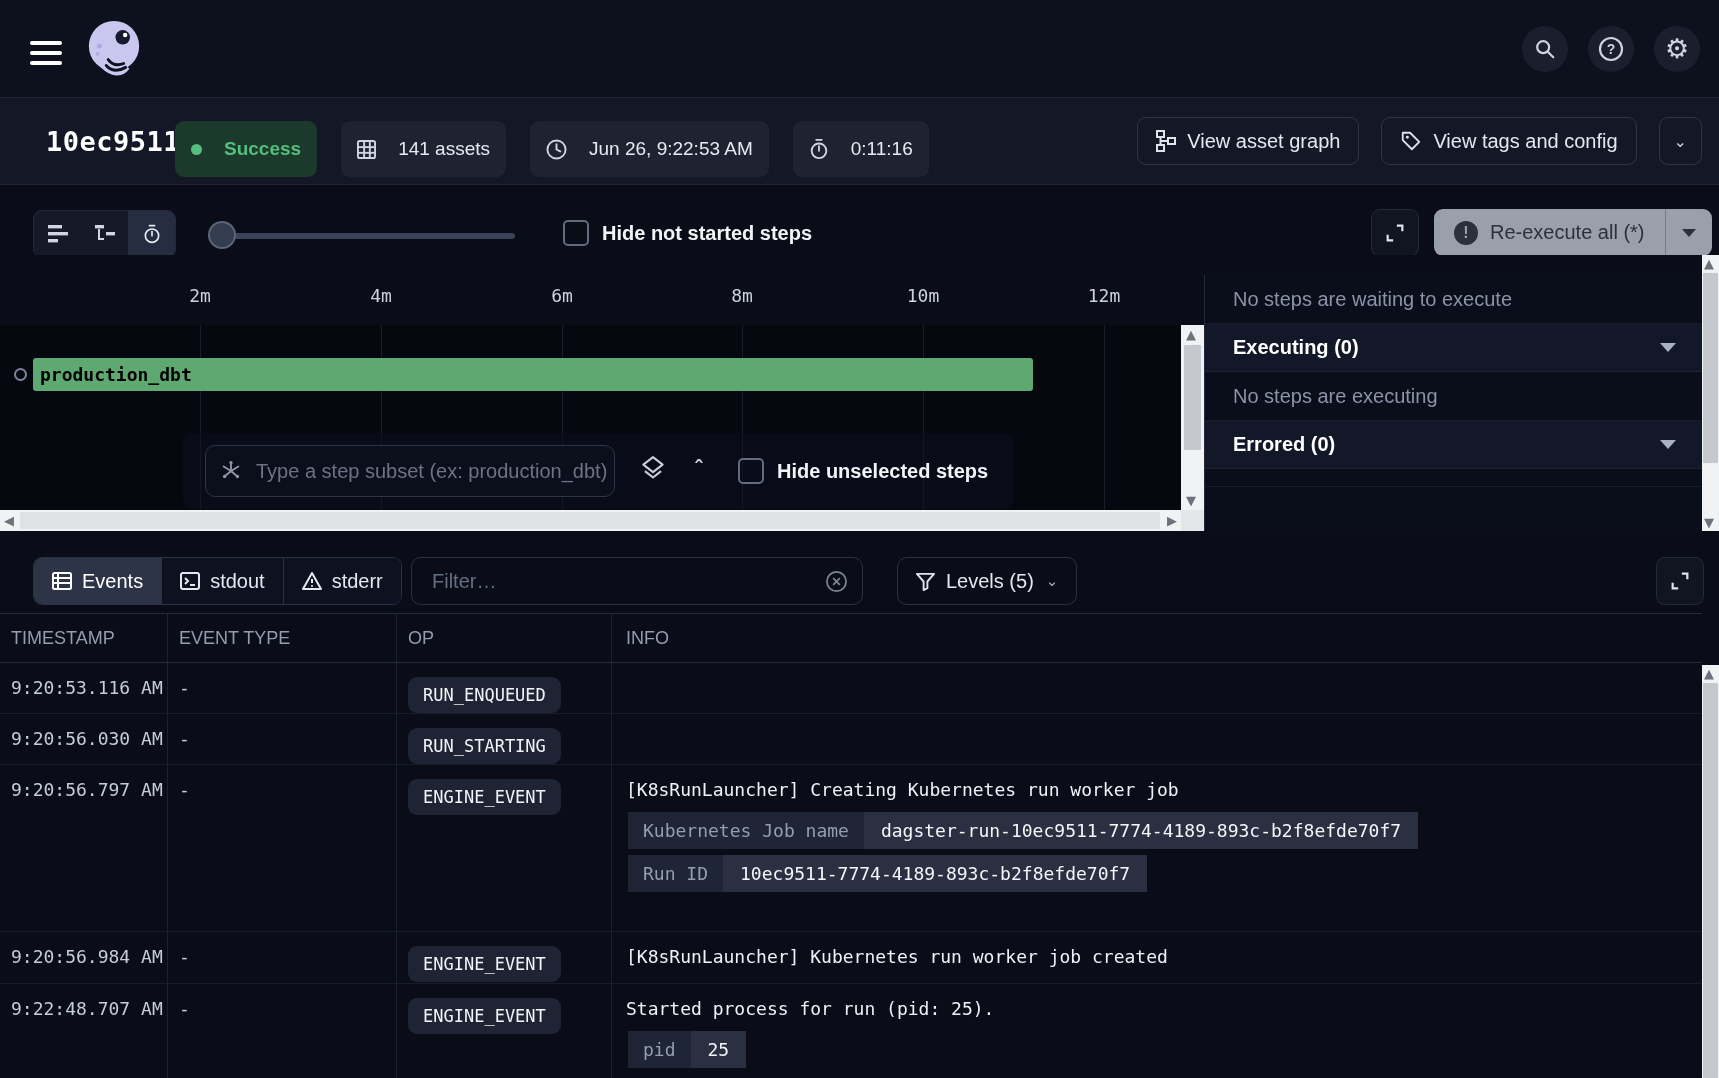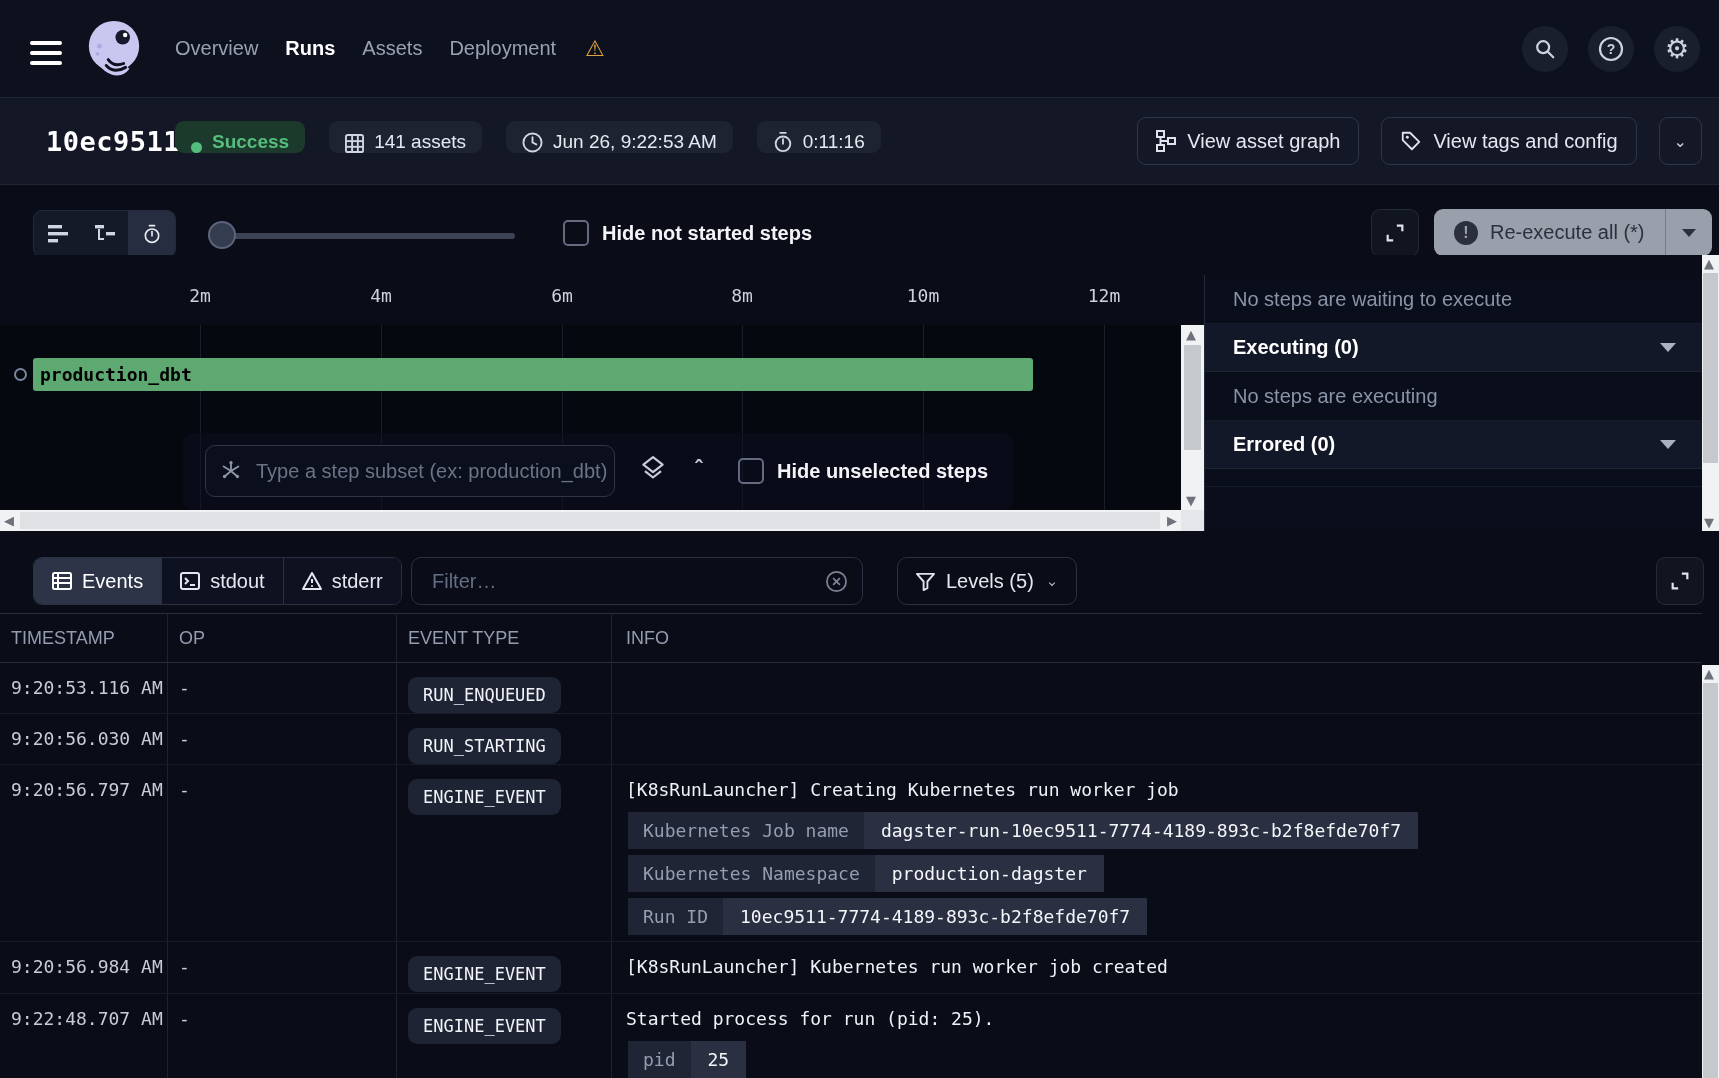--- a/index.html
+++ b/index.html
@@ -14,21 +14,21 @@
   #topnav{left:0;top:0;width:1719px;height:97px;background:#0d101d;}
   .burger span{display:block;width:32px;height:4px;background:#fff;border-radius:2px;margin:6px 0;}
   .navlink{font-size:20px;color:#9aa1b3;margin-right:27px;cursor:pointer;}
   .navlink.active{color:#ffffff;font-weight:700;}
   .warn{color:#e2a43e;font-size:22px;margin-left:2px;}
   .circbtn{width:46px;height:46px;border-radius:50%;background:#1a1f2e;display:flex;align-items:center;justify-content:center;color:#ccd2de;}
 
   
   #runbar{left:0;top:97px;width:1719px;height:88px;background:#141826;border-top:1px solid #1f2534;border-bottom:1px solid #1f2534;box-sizing:border-box;}
   #runtitle{font-size:27px;font-weight:700;color:#fff;letter-spacing:.5px;}
-  .pill{height:32px;border-radius:9px;background:#1e2331;display:inline-flex;align-items:flex-end;padding:0 16px;font-size:19px;color:#e6e9f1;margin-right:24px;}
+  .pill{height:56px;border-radius:9px;background:#1e2331;display:inline-flex;align-items:center;padding:0 16px;font-size:19px;color:#e6e9f1;margin-right:24px;gap:12px;}
   .pill .ic{margin-right:10px;display:inline-flex;}
   .pill.success{background:#1c3a2b;color:#55bd7e;font-weight:600;}
   .dot{width:11px;height:11px;border-radius:50%;background:#55bd7e;margin-right:10px;}
   .obtn{height:48px;border:1px solid #2e3546;border-radius:9px;background:transparent;display:inline-flex;align-items:center;padding:0 18px;font-size:20px;color:#e3e7ef;margin-left:22px;cursor:pointer;}
   .obtn .ic{margin-right:11px;display:inline-flex;}
 
   
   .seg{left:33px;top:210px;height:46px;background:#151a29;border:1px solid #232a3c;border-radius:9px;display:flex;overflow:hidden;}
   .segbtn{width:47px;height:46px;display:flex;align-items:center;justify-content:center;color:#cfd5e1;cursor:pointer;}
   .segbtn.active{background:#262d40;}
@@ -111,27 +111,20 @@
       </div>
     <svg class="abs" style="left:83px;top:17px;" width="62" height="62" viewBox="0 0 64 64">
       <circle cx="32" cy="30" r="26" fill="#c9c7f0"></circle>
       <path d="M20 50 q14 14 26 2 q-6 8 -16 5 q8 1 12 -4" stroke="#c9c7f0" stroke-width="5" fill="none" stroke-linecap="round"></path>
       <path d="M26 44 q6 8 16 4 M24 50 q8 9 20 2" stroke="#0d101d" stroke-width="3" fill="none" stroke-linecap="round"></path>
       <circle cx="41" cy="21" r="7.5" fill="#141a2c"></circle>
         <circle cx="43.5" cy="18.5" r="2.3" fill="#ffffff"></circle>
       <circle cx="17" cy="30" r="2.6" fill="#aeabe2"></circle>
         <circle cx="15" cy="38" r="2" fill="#aeabe2"></circle>
     </svg>
-    <div class="abs row" style="left:175px;top:0;height:97px;">
-        <span class="navlink">Overview</span>
-        <span class="navlink active">Runs</span>
-        <span class="navlink">Assets</span>
-        <span class="navlink">Deployment</span>
-        <span class="warn glyph">⚠</span>
-      </div>
     <div class="abs row" style="right:19px;top:0;height:97px;gap:20px;">
       <div class="circbtn">
         <svg width="22" height="22" viewBox="0 0 24 24">
             <circle cx="10" cy="10" r="6.5" fill="none" stroke="currentColor" stroke-width="2.4"></circle>
             <line x1="15" y1="15" x2="21" y2="21" stroke="currentColor" stroke-width="2.4" stroke-linecap="round"></line>
           </svg>
       </div>
       <div class="circbtn">
         <svg width="26" height="26" viewBox="0 0 26 26">
             <circle cx="13" cy="13" r="11" fill="none" stroke="currentColor" stroke-width="2.2"></circle>
@@ -391,22 +384,22 @@
       <span class="chev">⌄</span>
     </div>
     <div class="abs iconbtn" style="left:1656px;top:26px;">
       <svg width="22" height="22" viewBox="0 0 24 24">
           <path d="M14 4 h6 v6 M10 20 H4 v-6" fill="none" stroke="#dfe3ec" stroke-width="2.4"></path>
         </svg>
     </div>
     <div id="etable">
       <div class="ehead">
           <div>TIMESTAMP</div>
+          <div>EVENT TYPE</div>
           <div>OP</div>
-          <div>EVENT TYPE</div>
           <div>INFO</div>
         </div>
       <div id="erows">
           <div class="erow" style="min-height: 48px;">
             <div class="ecell mono">9:20:53.116 AM</div>
             <div class="ecell mono">-</div>
             <div class="ecell"><span class="etpill mono">RUN_ENQUEUED</span></div>
             <div class="ecell info"></div>
           </div>
           <div class="erow" style="min-height: 49px;">
@@ -417,24 +410,21 @@
           </div>
           <div class="erow" style="min-height: 167px;">
             <div class="ecell mono">9:20:56.797 AM</div>
             <div class="ecell mono">-</div>
             <div class="ecell"><span class="etpill mono">ENGINE_EVENT</span></div>
             <div class="ecell info">
               <div class="infotext mono">[K8sRunLauncher] Creating Kubernetes run worker job</div>
               <div class="meta"><div class="metarow">
                   <span class="metakey mono">Kubernetes Job name</span>
                   <span class="metaval mono">dagster-run-10ec9511-7774-4189-893c-b2f8efde70f7</span>
-                </div><div></div><div class="metarow">
-                  <span class="metakey mono">Kubernetes Namespace</span>
-                  <span class="metaval mono">production-dagster</span>
-                </div><div></div><div class="metarow">
+                </div><div></div><div></div><div class="metarow">
                   <span class="metakey mono">Run ID</span>
                   <span class="metaval mono">10ec9511-7774-4189-893c-b2f8efde70f7</span>
                 </div><div></div></div>
             </div>
           </div>
           <div class="erow" style="min-height: 52px;">
             <div class="ecell mono">9:20:56.984 AM</div>
             <div class="ecell mono">-</div>
             <div class="ecell"><span class="etpill mono">ENGINE_EVENT</span></div>
             <div class="ecell info">

